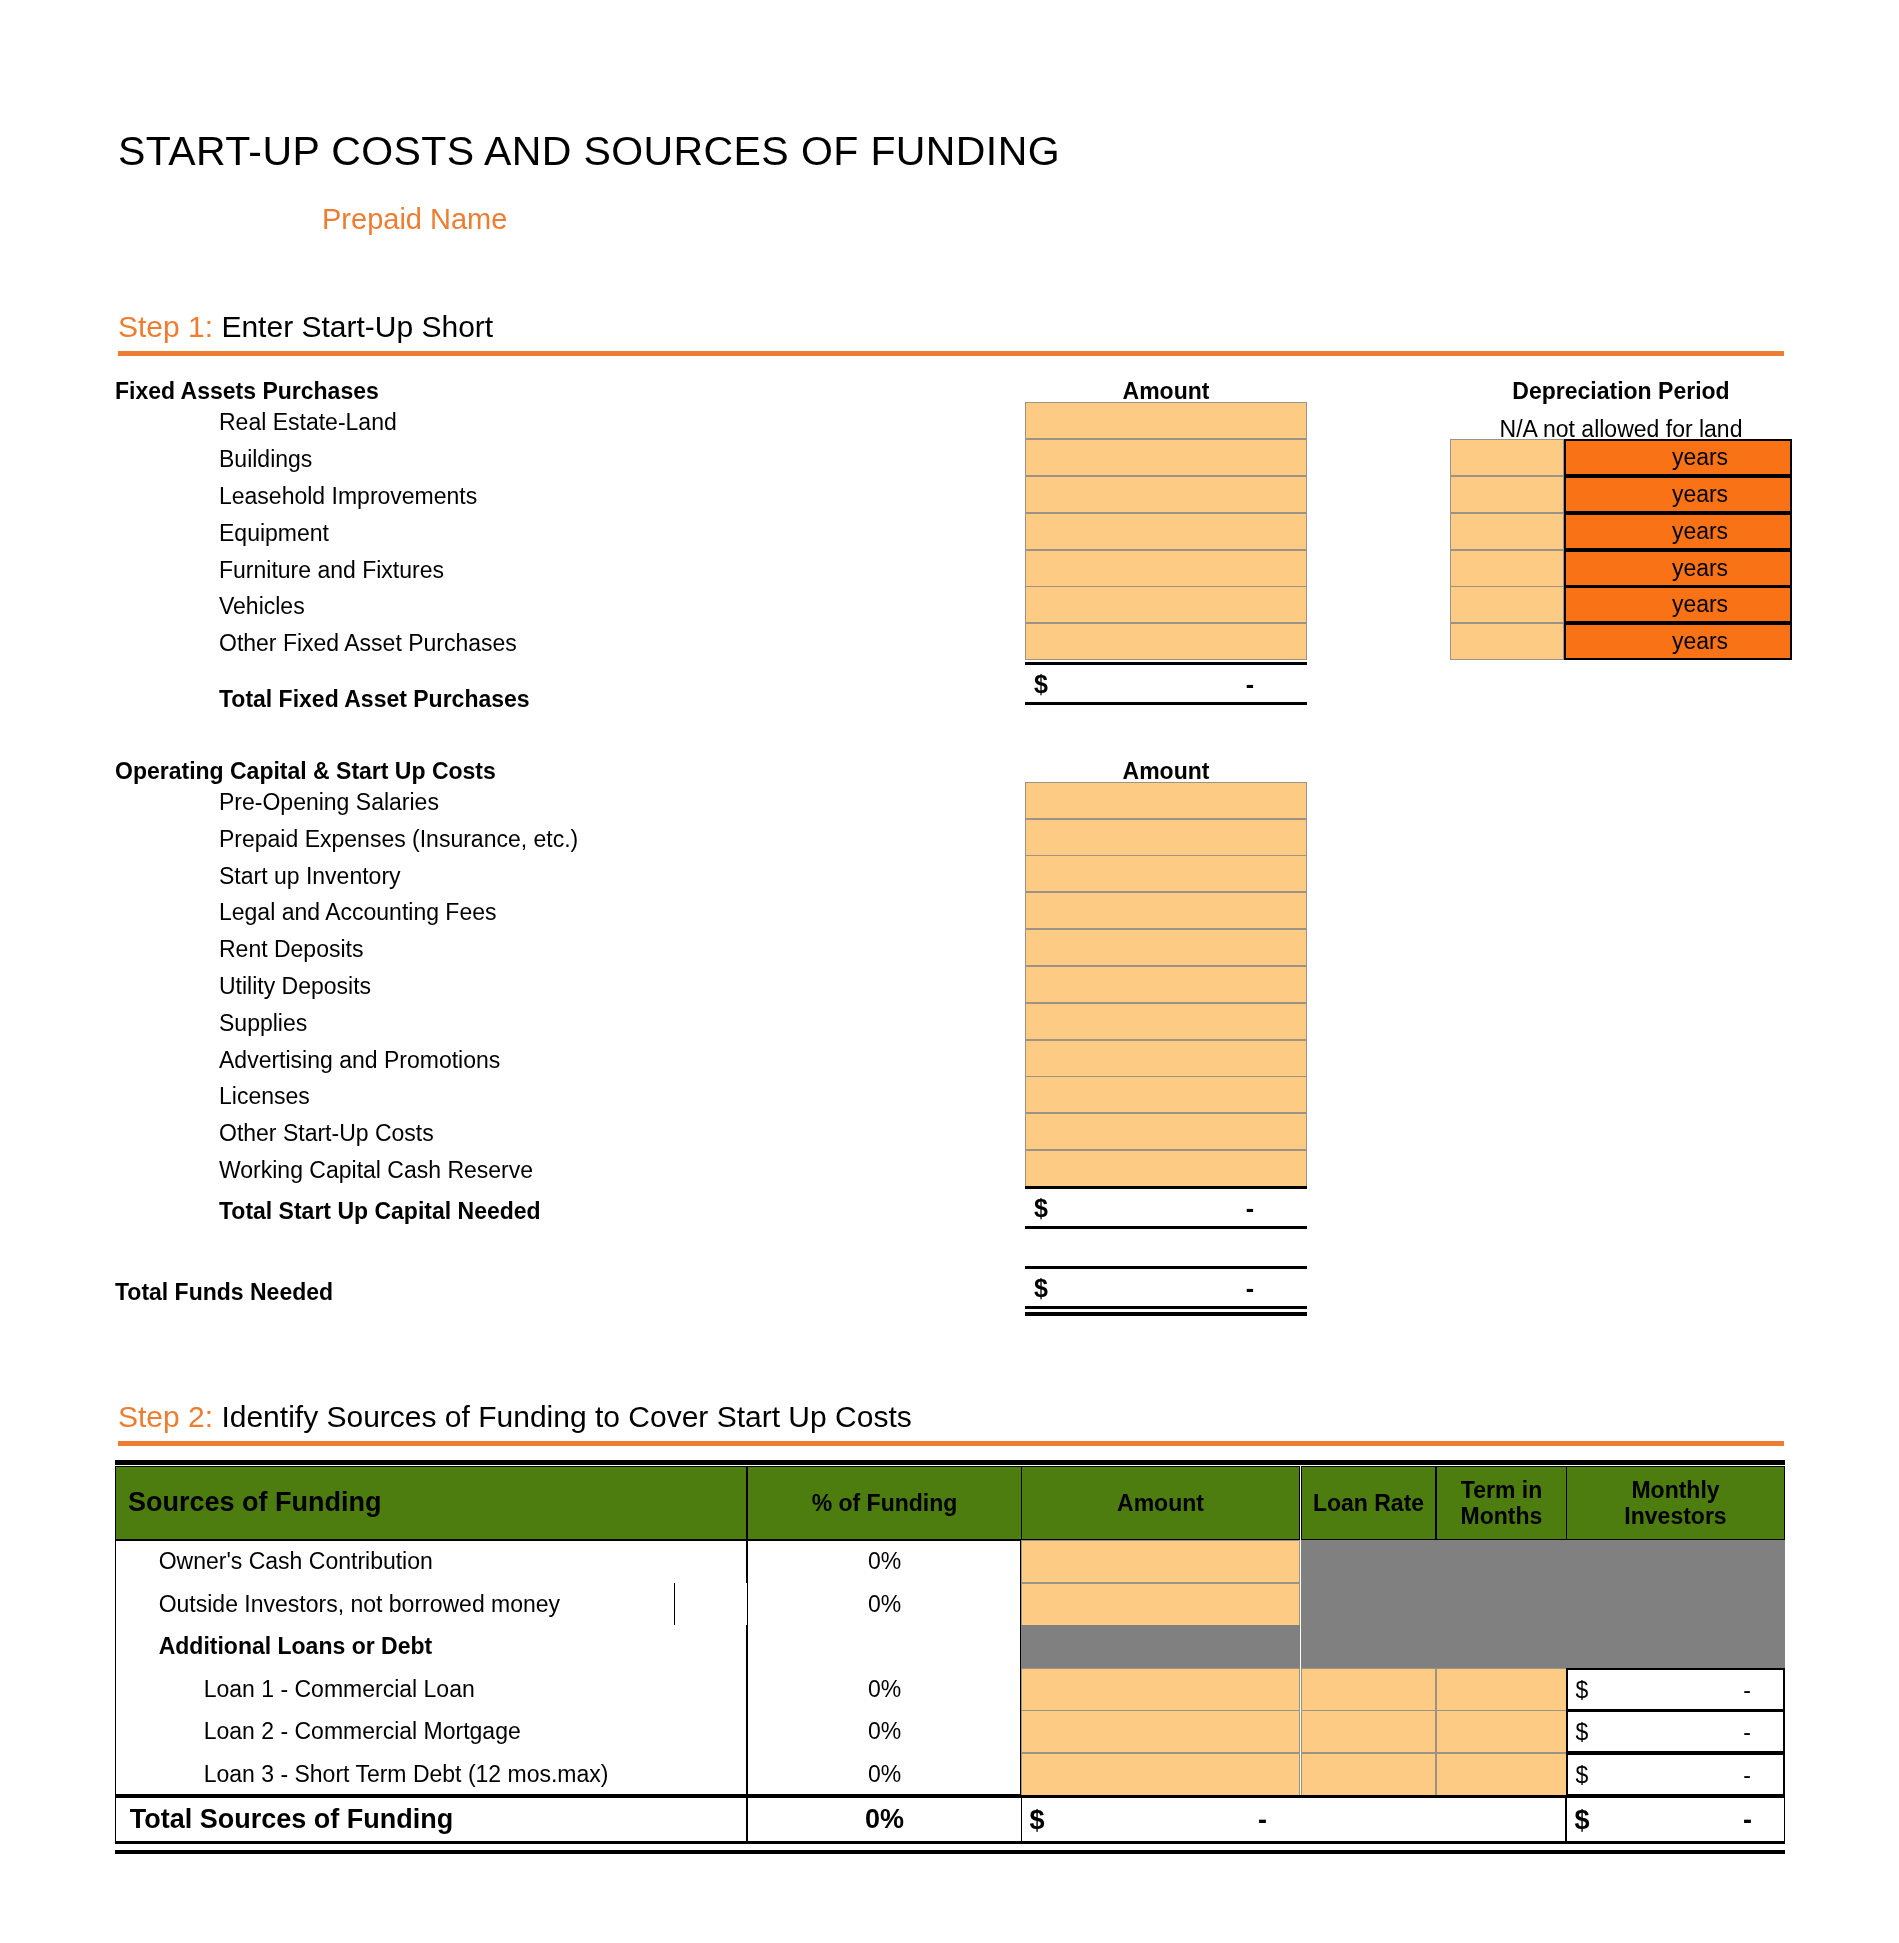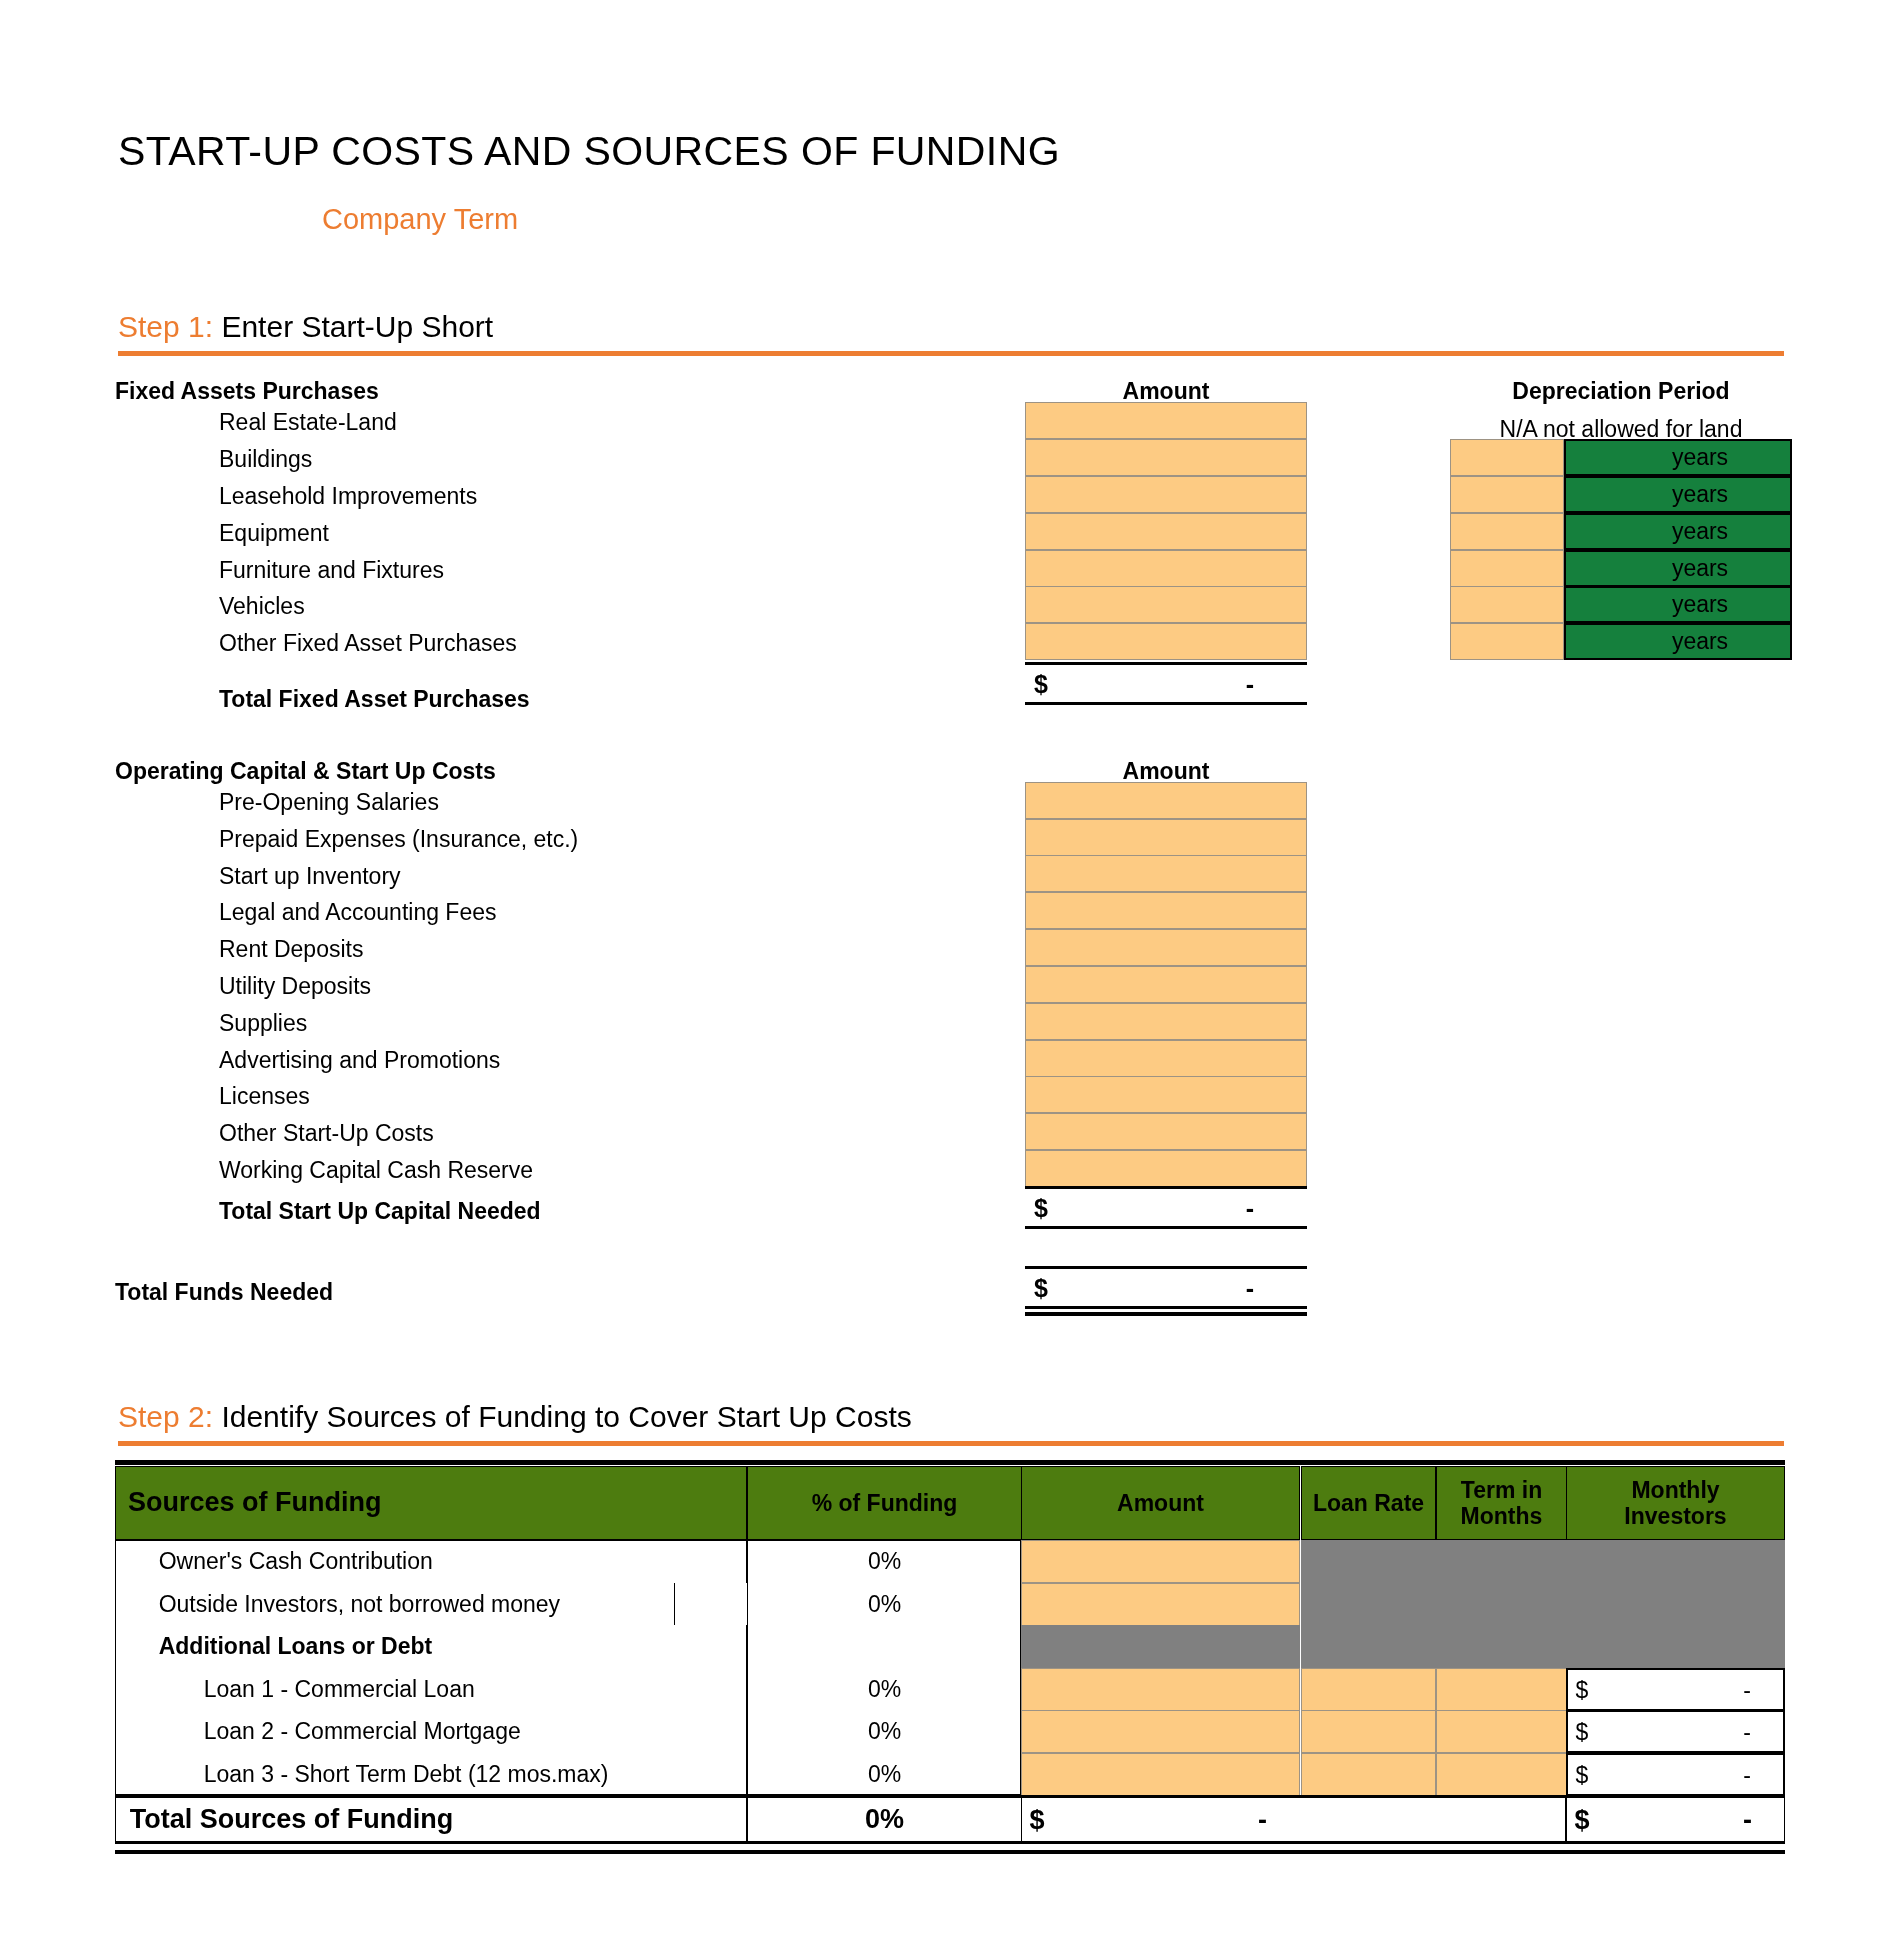--- a/index.html
+++ b/index.html
@@ -69,21 +69,21 @@
   
   .ocell {
     position: absolute;
     background: #FDCB83;
     box-sizing: border-box;
     border: 1.5px solid #9d9384;
   }
   
   .ycell {
     position: absolute;
-    background: #15803d;
+    background: #f97316;
     box-sizing: border-box;
     border: 2.3px solid #000000;
     font-size: 23px;
     text-align: center;
     line-height: 1;
     display: flex;
     align-items: center;
     justify-content: center;
     padding-left: 44px;
   }
@@ -182,21 +182,21 @@
     position: absolute;
     background: #000000;
   }
 </style>
 </head>
 <body>
 
 <div class="page">
 
   <div class="doc-title">START-UP COSTS AND SOURCES OF FUNDING</div>
-  <div class="company-name">Company Term</div>
+  <div class="company-name">Prepaid Name</div>
 
   <div class="step-head" style="left:118px; top:310px;">
     <span class="step-tag">Step 1:</span><span> Enter Start-Up Short</span>
   </div>
   <div class="step-rule" style="left:118px; top:351px; width:1666px;"></div>
 
   <div class="t b" style="left:115px; top:380px;">Fixed Assets Purchases</div>
   <div class="t b c" style="left:1025px; top:380px; width:282px;">Amount</div>
   <div class="t b c" style="left:1450px; top:380px; width:342px;">Depreciation Period</div>
   <div class="t c" style="left:1450px; top:418px; width:342px;">N/A not allowed for land</div>

